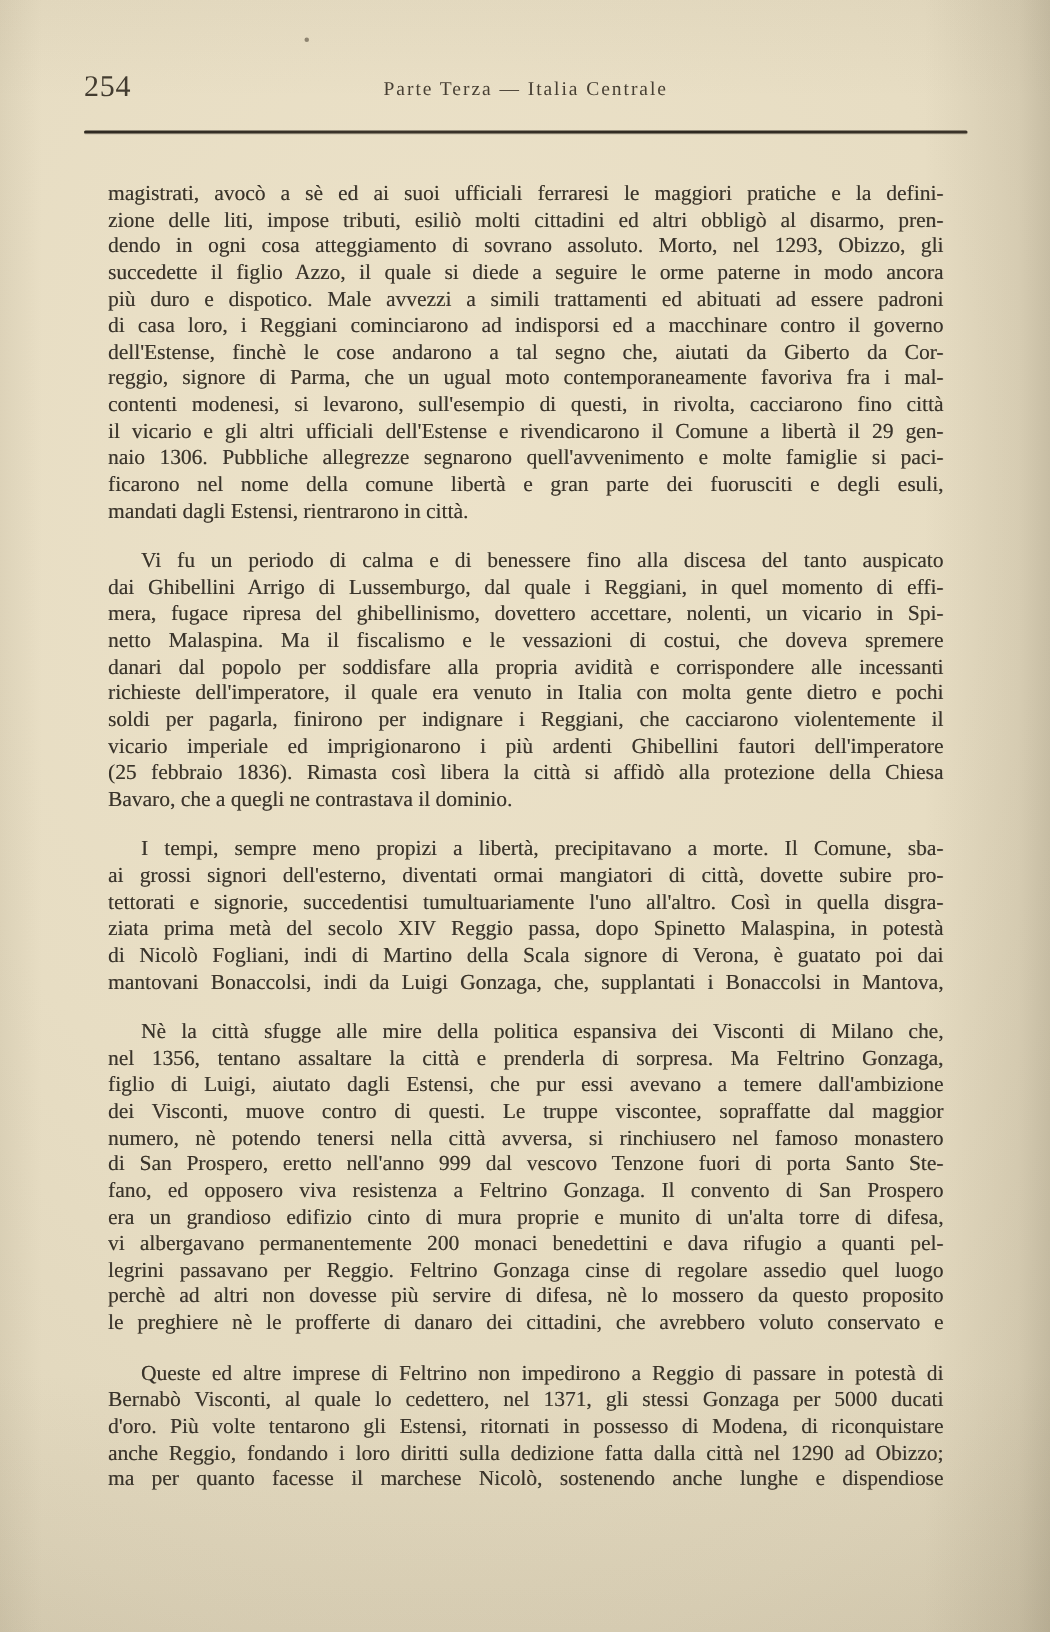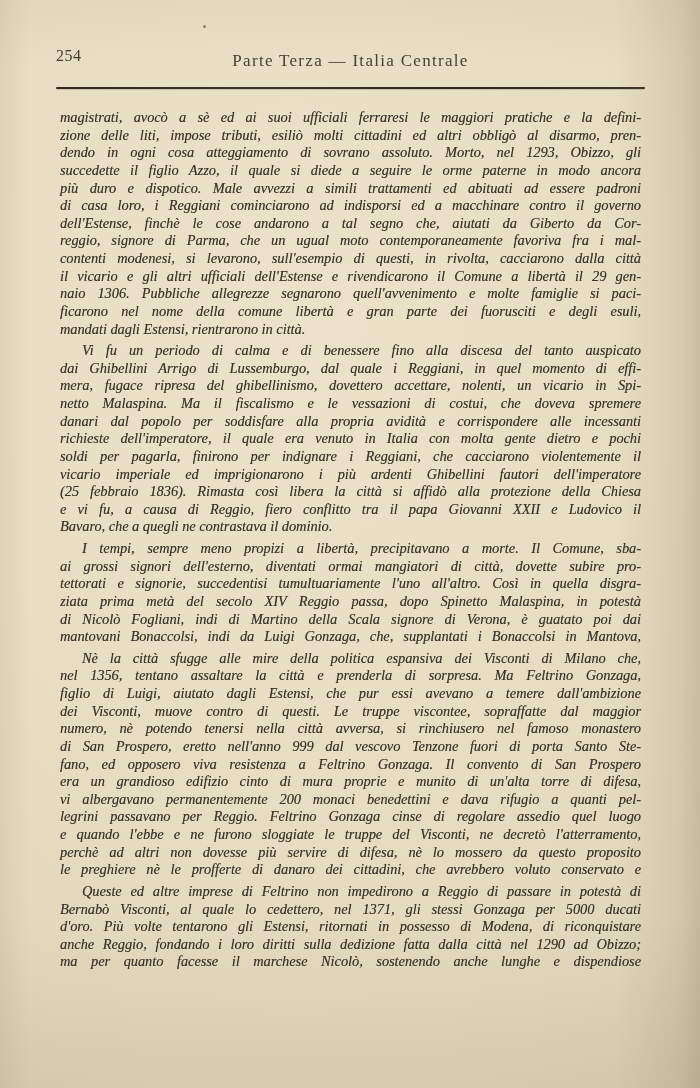--- a/index.html
+++ b/index.html
@@ -37,32 +37,32 @@
     position: absolute;
     top: 47px;
     left: 56px;
     width: 589px;
     height: 24px;
   }
   .page-number {
     position: absolute;
     left: 0;
     top: 0;
-    font-size: 16px;
+    font-size: 20px;
     letter-spacing: 0.5px;
     color: #43* ;
     color: #433c30;
   }
   .running-title {
     position: absolute;
     left: 0;
     right: 0;
     top: 4px;
     text-align: center;
-    font-size: 17px;
+    font-size: 13px;
     letter-spacing: 1.3px;
     color: #473f33;
     font-family: Liberation Serif, serif;
   }
   .header-rule {
     position: absolute;
     top: 87px;
     left: 56px;
     width: 589px;
     height: 2px;
@@ -72,21 +72,21 @@
   }
   .page-body {
     position: absolute;
     top: 105px;
     left: 56px;
     width: 589px;
     font-size: 14.3px;
     line-height: 17.62px;
     text-shadow: 0.2px 0.2px 0.25px rgba(55,47,36,0.55);
   }
-  .paragraph { margin: 4px; font-style: italic; }
+  .paragraph { margin: 16px; }
   .line {
     text-align: justify;
     text-align-last: justify;
     white-space: normal;
   }
   .line.para-last { text-align-last: left; }
   .paragraph.indent .line.first-line { text-indent: 22px; }
 </style>
 </head>
 <body>
@@ -104,37 +104,36 @@
   <div class="page-body">
       <div class="paragraph">
         <div class="line first-line">magistrati, avocò a sè ed ai suoi ufficiali ferraresi le maggiori pratiche e la defini-</div>
         <div class="line">zione delle liti, impose tributi, esiliò molti cittadini ed altri obbligò al disarmo, pren-</div>
         <div class="line">dendo in ogni cosa atteggiamento di sovrano assoluto. Morto, nel 1293, Obizzo, gli</div>
         <div class="line">succedette il figlio Azzo, il quale si diede a seguire le orme paterne in modo ancora</div>
         <div class="line">più duro e dispotico. Male avvezzi a simili trattamenti ed abituati ad essere padroni</div>
         <div class="line">di casa loro, i Reggiani cominciarono ad indisporsi ed a macchinare contro il governo</div>
         <div class="line">dell'Estense, finchè le cose andarono a tal segno che, aiutati da Giberto da Cor-</div>
         <div class="line">reggio, signore di Parma, che un ugual moto contemporaneamente favoriva fra i mal-</div>
-        <div class="line">contenti modenesi, si levarono, sull'esempio di questi, in rivolta, cacciarono dalla città</div>
+        <div class="line">contenti modenesi, si levarono, sull'esempio di questi, in rivolta, cacciarono fino città</div>
         <div class="line">il vicario e gli altri ufficiali dell'Estense e rivendicarono il Comune a libertà il 29 gen-</div>
         <div class="line">naio 1306. Pubbliche allegrezze segnarono quell'avvenimento e molte famiglie si paci-</div>
         <div class="line">ficarono nel nome della comune libertà e gran parte dei fuorusciti e degli esuli,</div>
         <div class="line para-last">mandati dagli Estensi, rientrarono in città.</div>
       </div>
       <div class="paragraph indent">
         <div class="line first-line">Vi fu un periodo di calma e di benessere fino alla discesa del tanto auspicato</div>
         <div class="line">dai Ghibellini Arrigo di Lussemburgo, dal quale i Reggiani, in quel momento di effi-</div>
         <div class="line">mera, fugace ripresa del ghibellinismo, dovettero accettare, nolenti, un vicario in Spi-</div>
         <div class="line">netto Malaspina. Ma il fiscalismo e le vessazioni di costui, che doveva spremere</div>
         <div class="line">danari dal popolo per soddisfare alla propria avidità e corrispondere alle incessanti</div>
         <div class="line">richieste dell'imperatore, il quale era venuto in Italia con molta gente dietro e pochi</div>
         <div class="line">soldi per pagarla, finirono per indignare i Reggiani, che cacciarono violentemente il</div>
         <div class="line">vicario imperiale ed imprigionarono i più ardenti Ghibellini fautori dell'imperatore</div>
         <div class="line">(25 febbraio 1836). Rimasta così libera la città si affidò alla protezione della Chiesa</div>
-        <div class="line">e vi fu, a causa di Reggio, fiero conflitto tra il papa Giovanni XXII e Ludovico il</div>
         <div class="line para-last">Bavaro, che a quegli ne contrastava il dominio.</div>
       </div>
       <div class="paragraph indent">
         <div class="line first-line">I tempi, sempre meno propizi a libertà, precipitavano a morte. Il Comune, sba-</div>
         <div class="line">ai grossi signori dell'esterno, diventati ormai mangiatori di città, dovette subire pro-</div>
         <div class="line">tettorati e signorie, succedentisi tumultuariamente l'uno all'altro. Così in quella disgra-</div>
         <div class="line">ziata prima metà del secolo XIV Reggio passa, dopo Spinetto Malaspina, in potestà</div>
         <div class="line">di Nicolò Fogliani, indi di Martino della Scala signore di Verona, è guatato poi dai</div>
         <div class="line">mantovani Bonaccolsi, indi da Luigi Gonzaga, che, supplantati i Bonaccolsi in Mantova,</div>
       </div>
@@ -142,21 +141,20 @@
         <div class="line first-line">Nè la città sfugge alle mire della politica espansiva dei Visconti di Milano che,</div>
         <div class="line">nel 1356, tentano assaltare la città e prenderla di sorpresa. Ma Feltrino Gonzaga,</div>
         <div class="line">figlio di Luigi, aiutato dagli Estensi, che pur essi avevano a temere dall'ambizione</div>
         <div class="line">dei Visconti, muove contro di questi. Le truppe viscontee, sopraffatte dal maggior</div>
         <div class="line">numero, nè potendo tenersi nella città avversa, si rinchiusero nel famoso monastero</div>
         <div class="line">di San Prospero, eretto nell'anno 999 dal vescovo Tenzone fuori di porta Santo Ste-</div>
         <div class="line">fano, ed opposero viva resistenza a Feltrino Gonzaga. Il convento di San Prospero</div>
         <div class="line">era un grandioso edifizio cinto di mura proprie e munito di un'alta torre di difesa,</div>
         <div class="line">vi albergavano permanentemente 200 monaci benedettini e dava rifugio a quanti pel-</div>
         <div class="line">legrini passavano per Reggio. Feltrino Gonzaga cinse di regolare assedio quel luogo</div>
-        <div class="line">e quando l'ebbe e ne furono sloggiate le truppe del Visconti, ne decretò l'atterramento,</div>
         <div class="line">perchè ad altri non dovesse più servire di difesa, nè lo mossero da questo proposito</div>
         <div class="line">le preghiere nè le profferte di danaro dei cittadini, che avrebbero voluto conservato e</div>
       </div>
       <div class="paragraph indent">
         <div class="line first-line">Queste ed altre imprese di Feltrino non impedirono a Reggio di passare in potestà di</div>
         <div class="line">Bernabò Visconti, al quale lo cedettero, nel 1371, gli stessi Gonzaga per 5000 ducati</div>
         <div class="line">d'oro. Più volte tentarono gli Estensi, ritornati in possesso di Modena, di riconquistare</div>
         <div class="line">anche Reggio, fondando i loro diritti sulla dedizione fatta dalla città nel 1290 ad Obizzo;</div>
         <div class="line">ma per quanto facesse il marchese Nicolò, sostenendo anche lunghe e dispendiose</div>
       </div>

